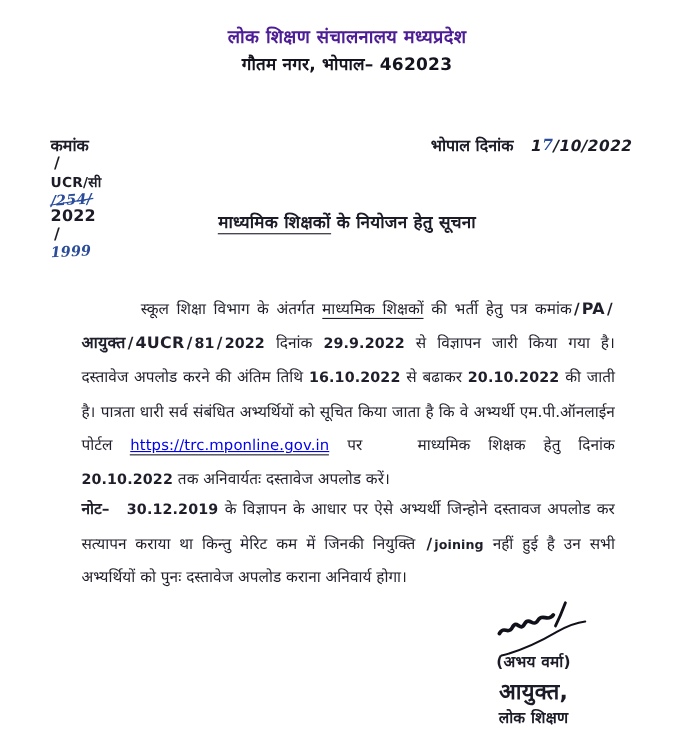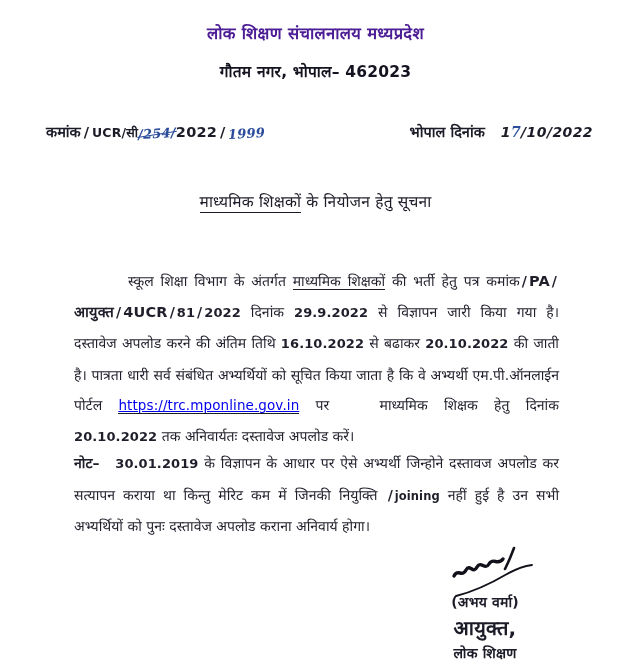--- a/index.html
+++ b/index.html
@@ -37,44 +37,45 @@
     font-size: 16.5px;
     font-weight: 700;
     letter-spacing: 0.3px;
     color: #4c1d95;
   }
   .letterhead-line2 {
     font-size: 15.5px;
     font-weight: 700;
     letter-spacing: 0.2px;
     color: #141420;
-    margin-top: 16px;
+    margin-top: 3px;
   }
 
   
   .ref-row {
     position: absolute;
     top: 121px;
     left: 46px;
     right: 38px;
     height: 24px;
     font-size: 14px;
     font-weight: 700;
   }
   .ref-left {
     position: absolute;
     left: 0;
     top: 0;
     white-space: nowrap;
     display: flex;
     align-items: baseline;
+    flex-direction: column;
   }
   .ref-right {
     position: absolute;
-    right: 0;
+    right: 18px;
     top: 0;
     white-space: nowrap;
     display: flex;
     align-items: baseline;
   }
   .ref-label {
     font-weight: 700;
     font-size: 14.5px;
   }
   .ref-sep {
@@ -135,21 +136,21 @@
   }
 
   
   .doc-title {
     position: absolute;
     top: 190px;
     left: 0;
     right: 0;
     text-align: center;
     font-size: 15.5px;
-    font-weight: 400;
+    font-weight: 700;
     letter-spacing: 0.2px;
   }
   .title-underlined {
     border-bottom: 1.4px solid #1c1c28;
     padding-bottom: 1px;
   }
 
   
   .body-text {
     position: absolute;
@@ -288,21 +289,21 @@
   <div class="doc-title">
     <span class="title-underlined">माध्यमिक शिक्षकों</span>
     <span>के नियोजन हेतु सूचना</span>
   </div>
 
   <div class="body-text">
     <p class="para para-indent"><span>स्कूल शिक्षा विभाग के अंतर्गत </span><span class="u-line">माध्यमिक शिक्षकों</span><span> की भर्ती हेतु पत्र कमांक</span><span class="slash">/</span><span class="code-inline">PA</span><span class="slash">/</span><span class="code-inline">आयुक्त</span><span class="slash">/</span><span class="code-inline">4UCR</span><span class="slash">/</span><span class="num">81</span><span class="slash">/</span><span class="num">2022</span><span> दिनांक </span><span class="num">29.9.2022</span><span> से विज्ञापन जारी किया गया है। दस्तावेज अपलोड करने की अंतिम तिथि </span><span class="num">16.10.2022</span><span> से बढाकर  </span><span class="num">20.10.2022</span><span> की जाती है। पात्रता धारी सर्व संबंधित अभ्यर्थियों को सूचित किया जाता है कि वे अभ्यर्थी एम.पी.ऑनलाईन पोर्टल </span><a class="link" href="#">https://trc.mponline.gov.in</a><span> पर </span><span class="gap-wide"></span><span>माध्यमिक शिक्षक हेतु दिनांक </span><span class="num">20.10.2022</span><span> तक अनिवार्यतः दस्तावेज अपलोड करें।</span></p>
   </div>
 
   <div class="note-block">
-    <p class="para"><span class="note-label">नोट–</span><span> </span><span class="num">30.01.2019</span><span> के विज्ञापन के आधार पर ऐसे अभ्यर्थी जिन्होने दस्तावज अपलोड कर सत्यापन कराया था किन्तु मेरिट कम में जिनकी नियुक्ति </span><span class="slash">/</span><span class="latin-small">joining</span><span> नहीं हुई है उन सभी अभ्यर्थियों को पुनः दस्तावेज अपलोड कराना अनिवार्य होगा।</span></p>
+    <p class="para"><span class="note-label">नोट–</span><span> </span><span class="num">30.12.2019</span><span> के विज्ञापन के आधार पर ऐसे अभ्यर्थी जिन्होने दस्तावज अपलोड कर सत्यापन कराया था किन्तु मेरिट कम में जिनकी नियुक्ति </span><span class="slash">/</span><span class="latin-small">joining</span><span> नहीं हुई है उन सभी अभ्यर्थियों को पुनः दस्तावेज अपलोड कराना अनिवार्य होगा।</span></p>
   </div>
 
   <div class="signature-block">
     <div class="sign-scribble">
       <svg width="150" height="52" viewBox="0 0 150 52" aria-hidden="true">
         <path d="M104 2 C101 10, 98 17, 95 23" stroke="#11111b" stroke-width="2.6" fill="none" stroke-linecap="round"></path>
         <path d="M44 30 C48 22, 52 32, 56 24 C60 17, 63 29, 67 21 C71 14, 75 25, 79 18 C83 11, 88 20, 93 13" stroke="#11111b" stroke-width="3.4" fill="none" stroke-linecap="round" stroke-linejoin="round"></path>
         <path d="M46 50 C62 46, 80 38, 97 28 C106 23, 114 20, 122 19" stroke="#11111b" stroke-width="1.9" fill="none" stroke-linecap="round"></path>
       </svg>
     </div>

